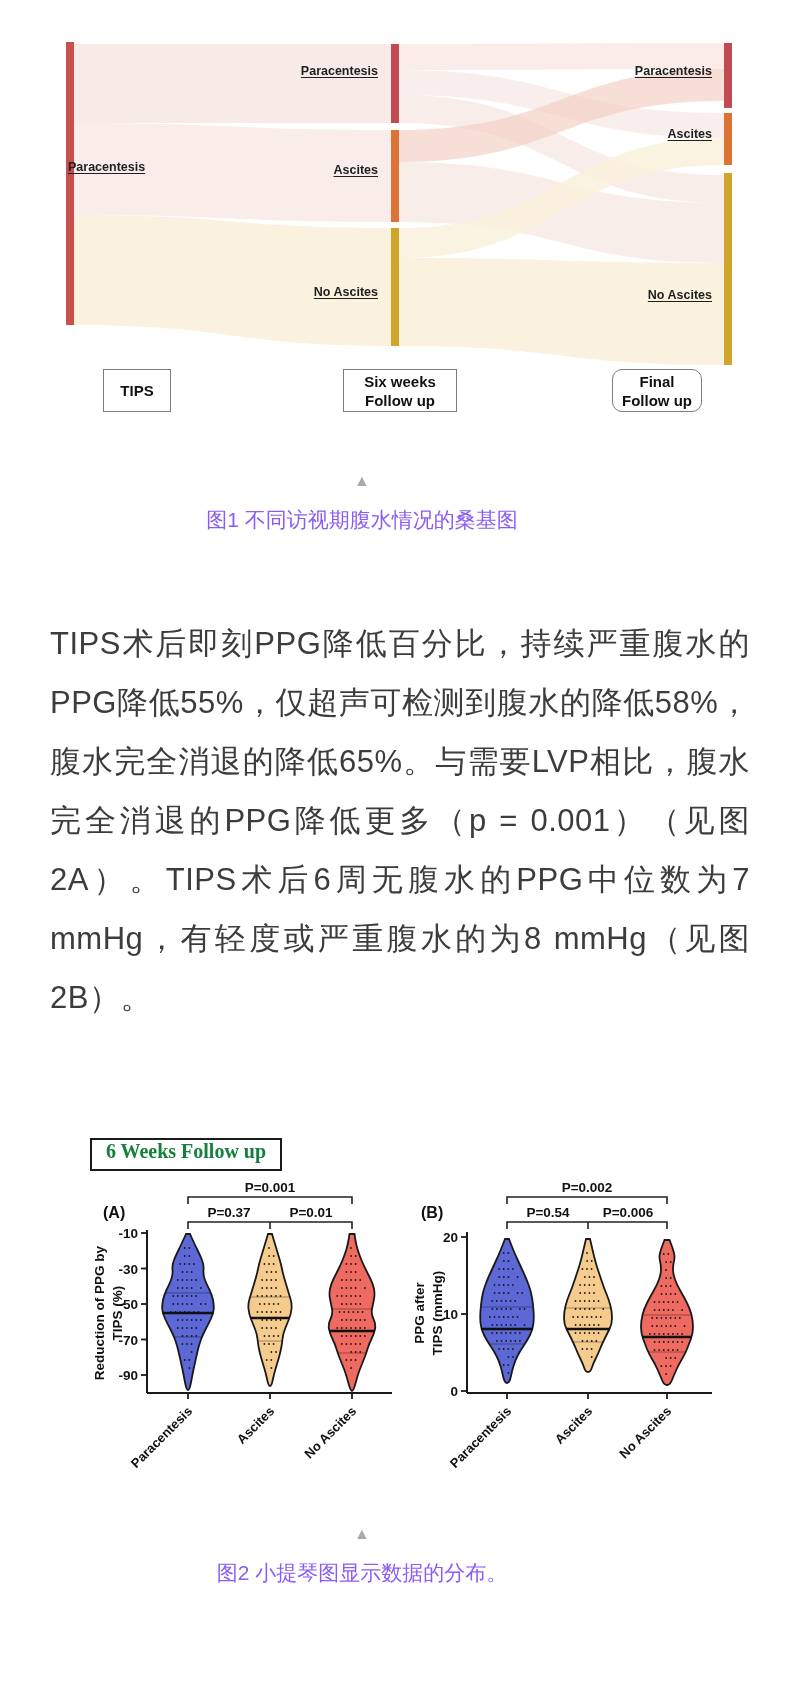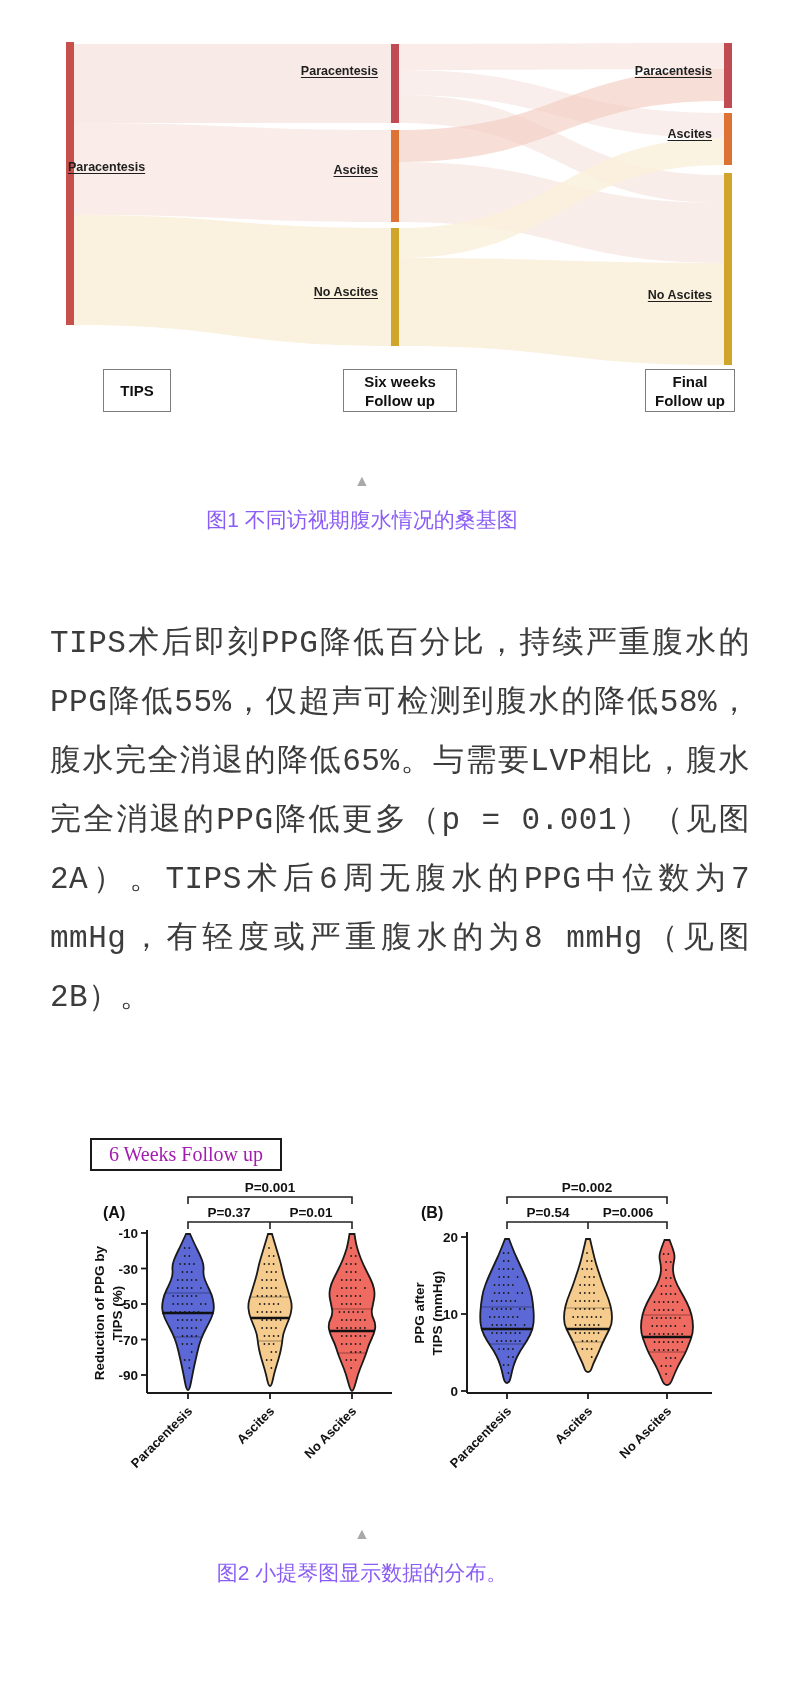--- a/index.html
+++ b/index.html
@@ -15,22 +15,22 @@
         font-weight:bold;font-size:15px;line-height:19px;color:#111;text-align:center;}
   
   .cap-wrap{position:absolute;left:0;width:724px;text-align:center;}
   .tri{color:#a9a9a9;font-size:16px;line-height:16px;display:inline-block;}
   .cap{font-size:21px;line-height:34px;color:#8b5cf6;}
   
   .para{position:absolute;left:50px;width:700px;font-size:31px;line-height:59px;
         color:#3c3c3c;text-align:justify;letter-spacing:0.5px;}
   
   .fig2-title{position:absolute;border:2px solid #1a1a1a;background:#fff;
-              font-family:"Liberation Serif",serif;font-weight:normal;font-size:20px;
-              display:flex;align-items:center;justify-content:center;color:#a21caf;}
+              font-family:"Liberation Serif",serif;font-weight:bold;font-size:20px;
+              display:flex;align-items:flex-start;justify-content:center;color:#15803d;}
   svg text{font-family:"Liberation Sans",sans-serif;}
   .axis{stroke:#1a1a1a;stroke-width:2;fill:none;}
   .tickline{stroke:#1a1a1a;stroke-width:1.8;}
   .ytick{font-size:13.5px;font-weight:bold;fill:#111;text-anchor:end;}
   .ptext{font-size:13.5px;font-weight:bold;fill:#111;text-anchor:middle;}
   .bracket{fill:none;stroke:#222;stroke-width:1.6;}
   .ylab{font-size:13.5px;font-weight:bold;fill:#111;text-anchor:middle;}
   .xcat{font-size:13px;font-weight:bold;fill:#111;text-anchor:end;}
   .ptag{font-size:16px;font-weight:bold;fill:#111;}
 </style>
@@ -74,33 +74,33 @@
 <span class="slabel r" style="right:88px;top:127px;">Ascites</span>
 <span class="slabel r" style="right:88px;top:288px;">No Ascites</span>
 
 <div class="sbox" style="left:71px;top:369px;width:66px;height:41px;margin-left:32px;">
   <span>TIPS</span>
 </div>
 <div class="sbox" style="left:343px;top:369px;width:112px;height:41px;text-align:center;">
   <span>Six weeks</span>
   <span>Follow up</span>
 </div>
-<div class="sbox" style="left:645px;top:369px;width:88px;height:41px;">
+<div class="sbox" style="left:612px;top:369px;width:88px;height:41px;border-radius:10px;">
   <span>Final</span>
   <span>Follow up</span>
 </div>
 
 <div class="cap-wrap" style="top:472px;">
   <span class="tri">▲</span>
 </div>
 <div class="cap-wrap" style="top:503px;">
   <span class="cap">图1 不同访视期腹水情况的桑基图</span>
 </div>
 
-<div class="para" style="top:614px;font-family:Liberation Mono, monospace;">TIPS术后即刻PPG降低百分比，持续严重腹水的PPG降低55%，仅超声可检测到腹水的降低58%，腹水完全消退的降低65%。与需要LVP相比，腹水完全消退的PPG降低更多（p = 0.001）（见图2A）。TIPS术后6周无腹水的PPG中位数为7 mmHg，有轻度或严重腹水的为8 mmHg（见图2B）。</div>
+<div class="para" style="top:614px;">TIPS术后即刻PPG降低百分比，持续严重腹水的PPG降低55%，仅超声可检测到腹水的降低58%，腹水完全消退的降低65%。与需要LVP相比，腹水完全消退的PPG降低更多（p = 0.001）（见图2A）。TIPS术后6周无腹水的PPG中位数为7 mmHg，有轻度或严重腹水的为8 mmHg（见图2B）。</div>
 
 <div class="fig2-title" style="left:90px;top:1138px;width:188px;height:29px;">
   <span>6 Weeks Follow up</span>
 </div>
 
 <svg class="abs" style="left:0;top:1120px;" width="800" height="390" viewBox="0 1120 800 390">
 
   <g>
     <text class="ptag" x="103" y="1218">(A)</text>
 

